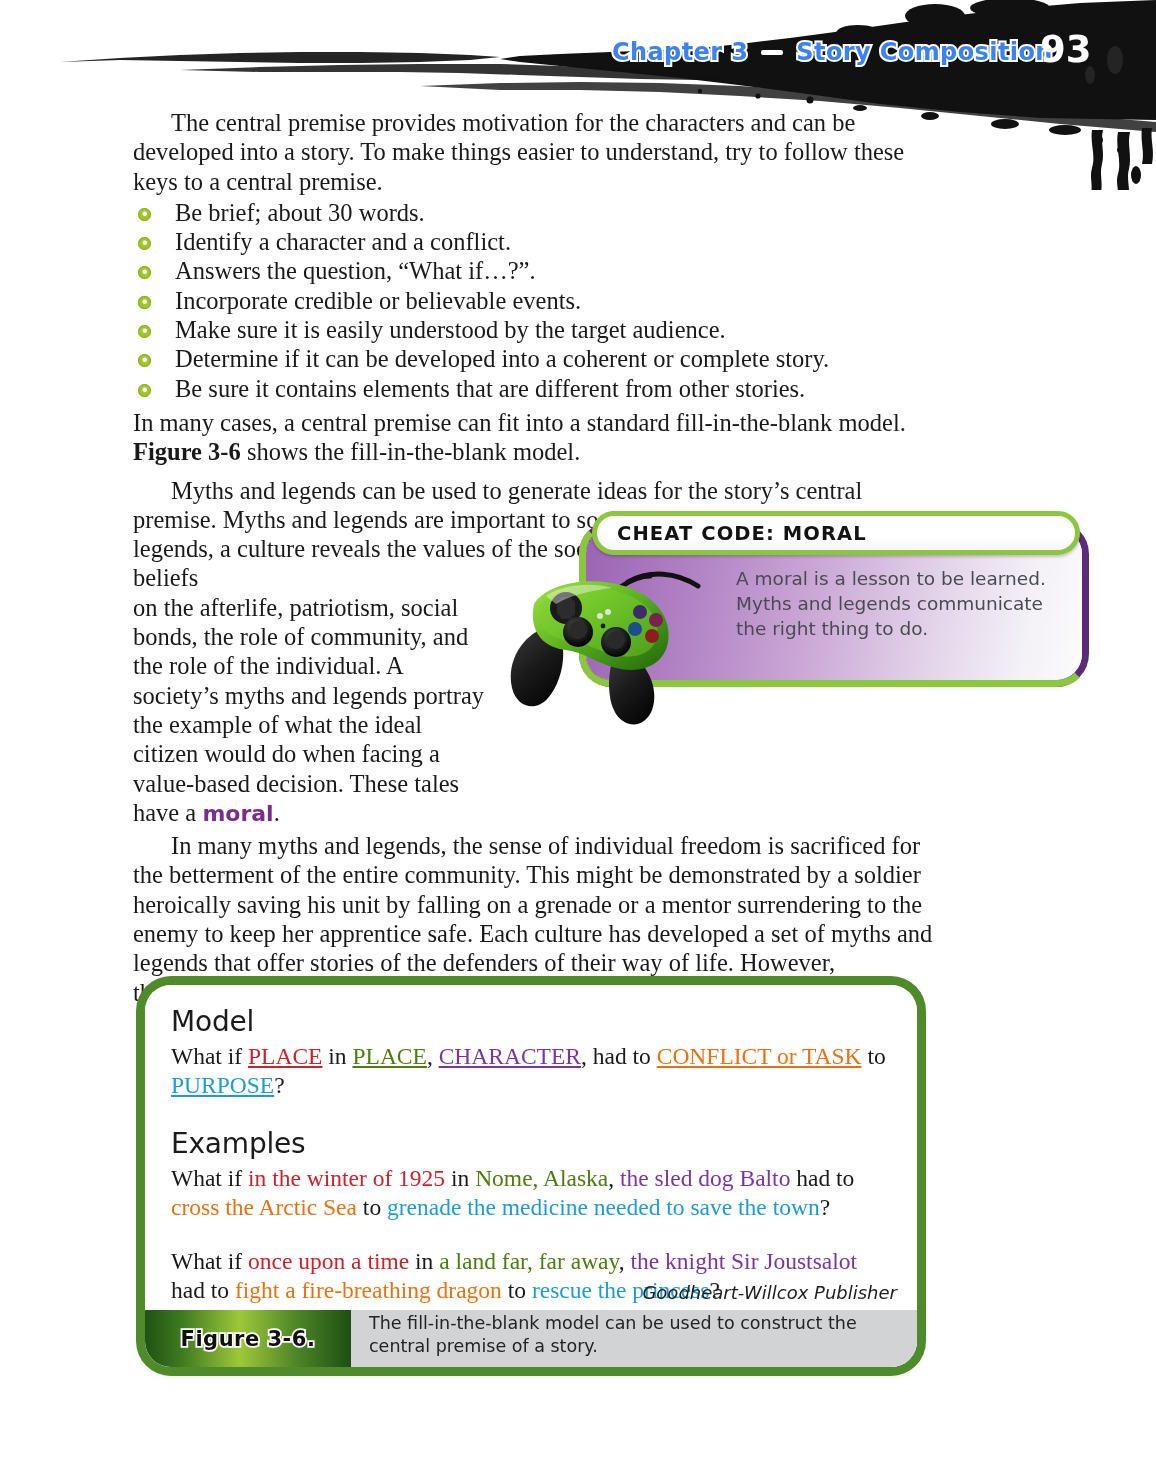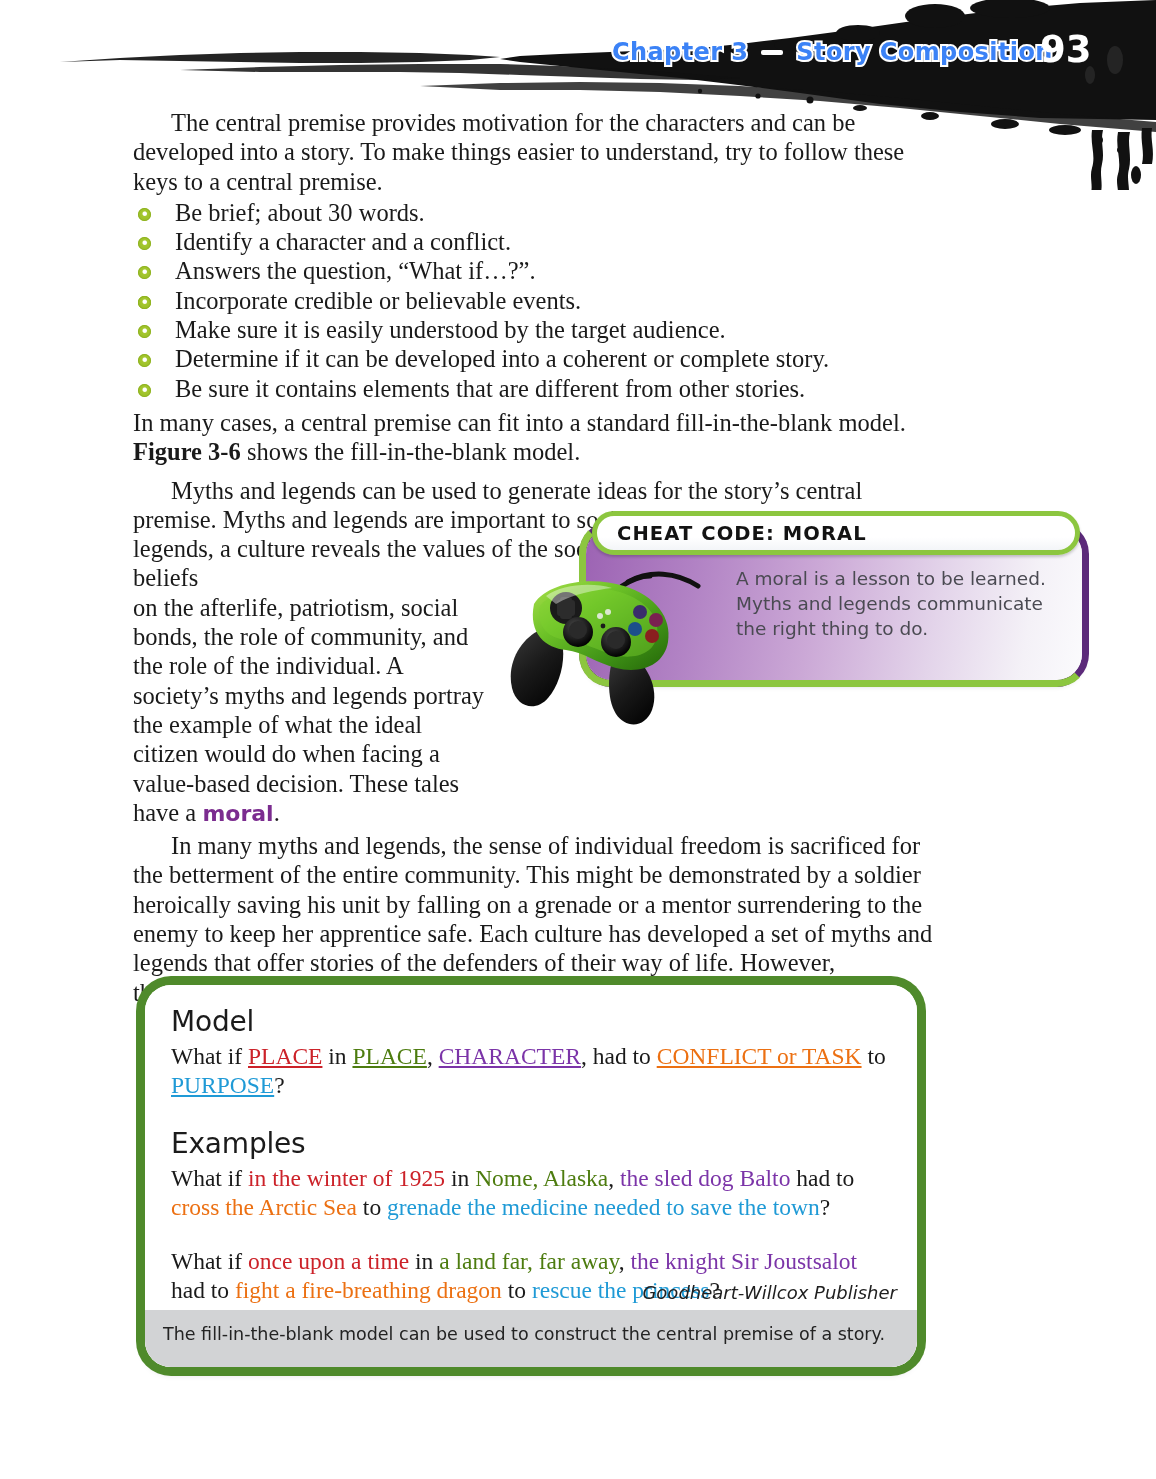--- a/index.html
+++ b/index.html
@@ -448,18 +448,21 @@
       <h2 class="fig-head second">Examples</h2>
 
       <p class="fig-line"><span>What if </span><span class="c-time">in the winter of 1925</span><span> in </span><span class="c-place">Nome, Alaska</span><span>, </span><span class="c-char">the sled dog Balto</span><span> had to </span><span class="c-conflict">cross the Arctic Sea</span><span> to </span><span class="c-purpose">grenade the medicine needed to save the town</span><span>?</span></p>
 
       <p class="fig-line spaced"><span>What if </span><span class="c-time">once upon a time</span><span> in </span><span class="c-place">a land far, far away</span><span>, </span><span class="c-char">the knight Sir Joustsalot</span><span> had to </span><span class="c-conflict">fight a fire-breathing dragon</span><span> to </span><span class="c-purpose">rescue the princess</span><span>?</span></p>
     </div>
 
     <div id="figure-credit">Goodheart-Willcox Publisher</div>
 
     <div id="figure-caption-bar">
+      <div id="figure-label-cell">
+        <span id="figure-label-text">Figure 3-6.</span>
+      </div>
       <div id="figure-caption-cell">
         <span id="figure-caption-text">The fill-in-the-blank model can be used to construct the central premise of a story.</span>
       </div>
     </div>
   </div>
 </div>
 
 </body></html>

